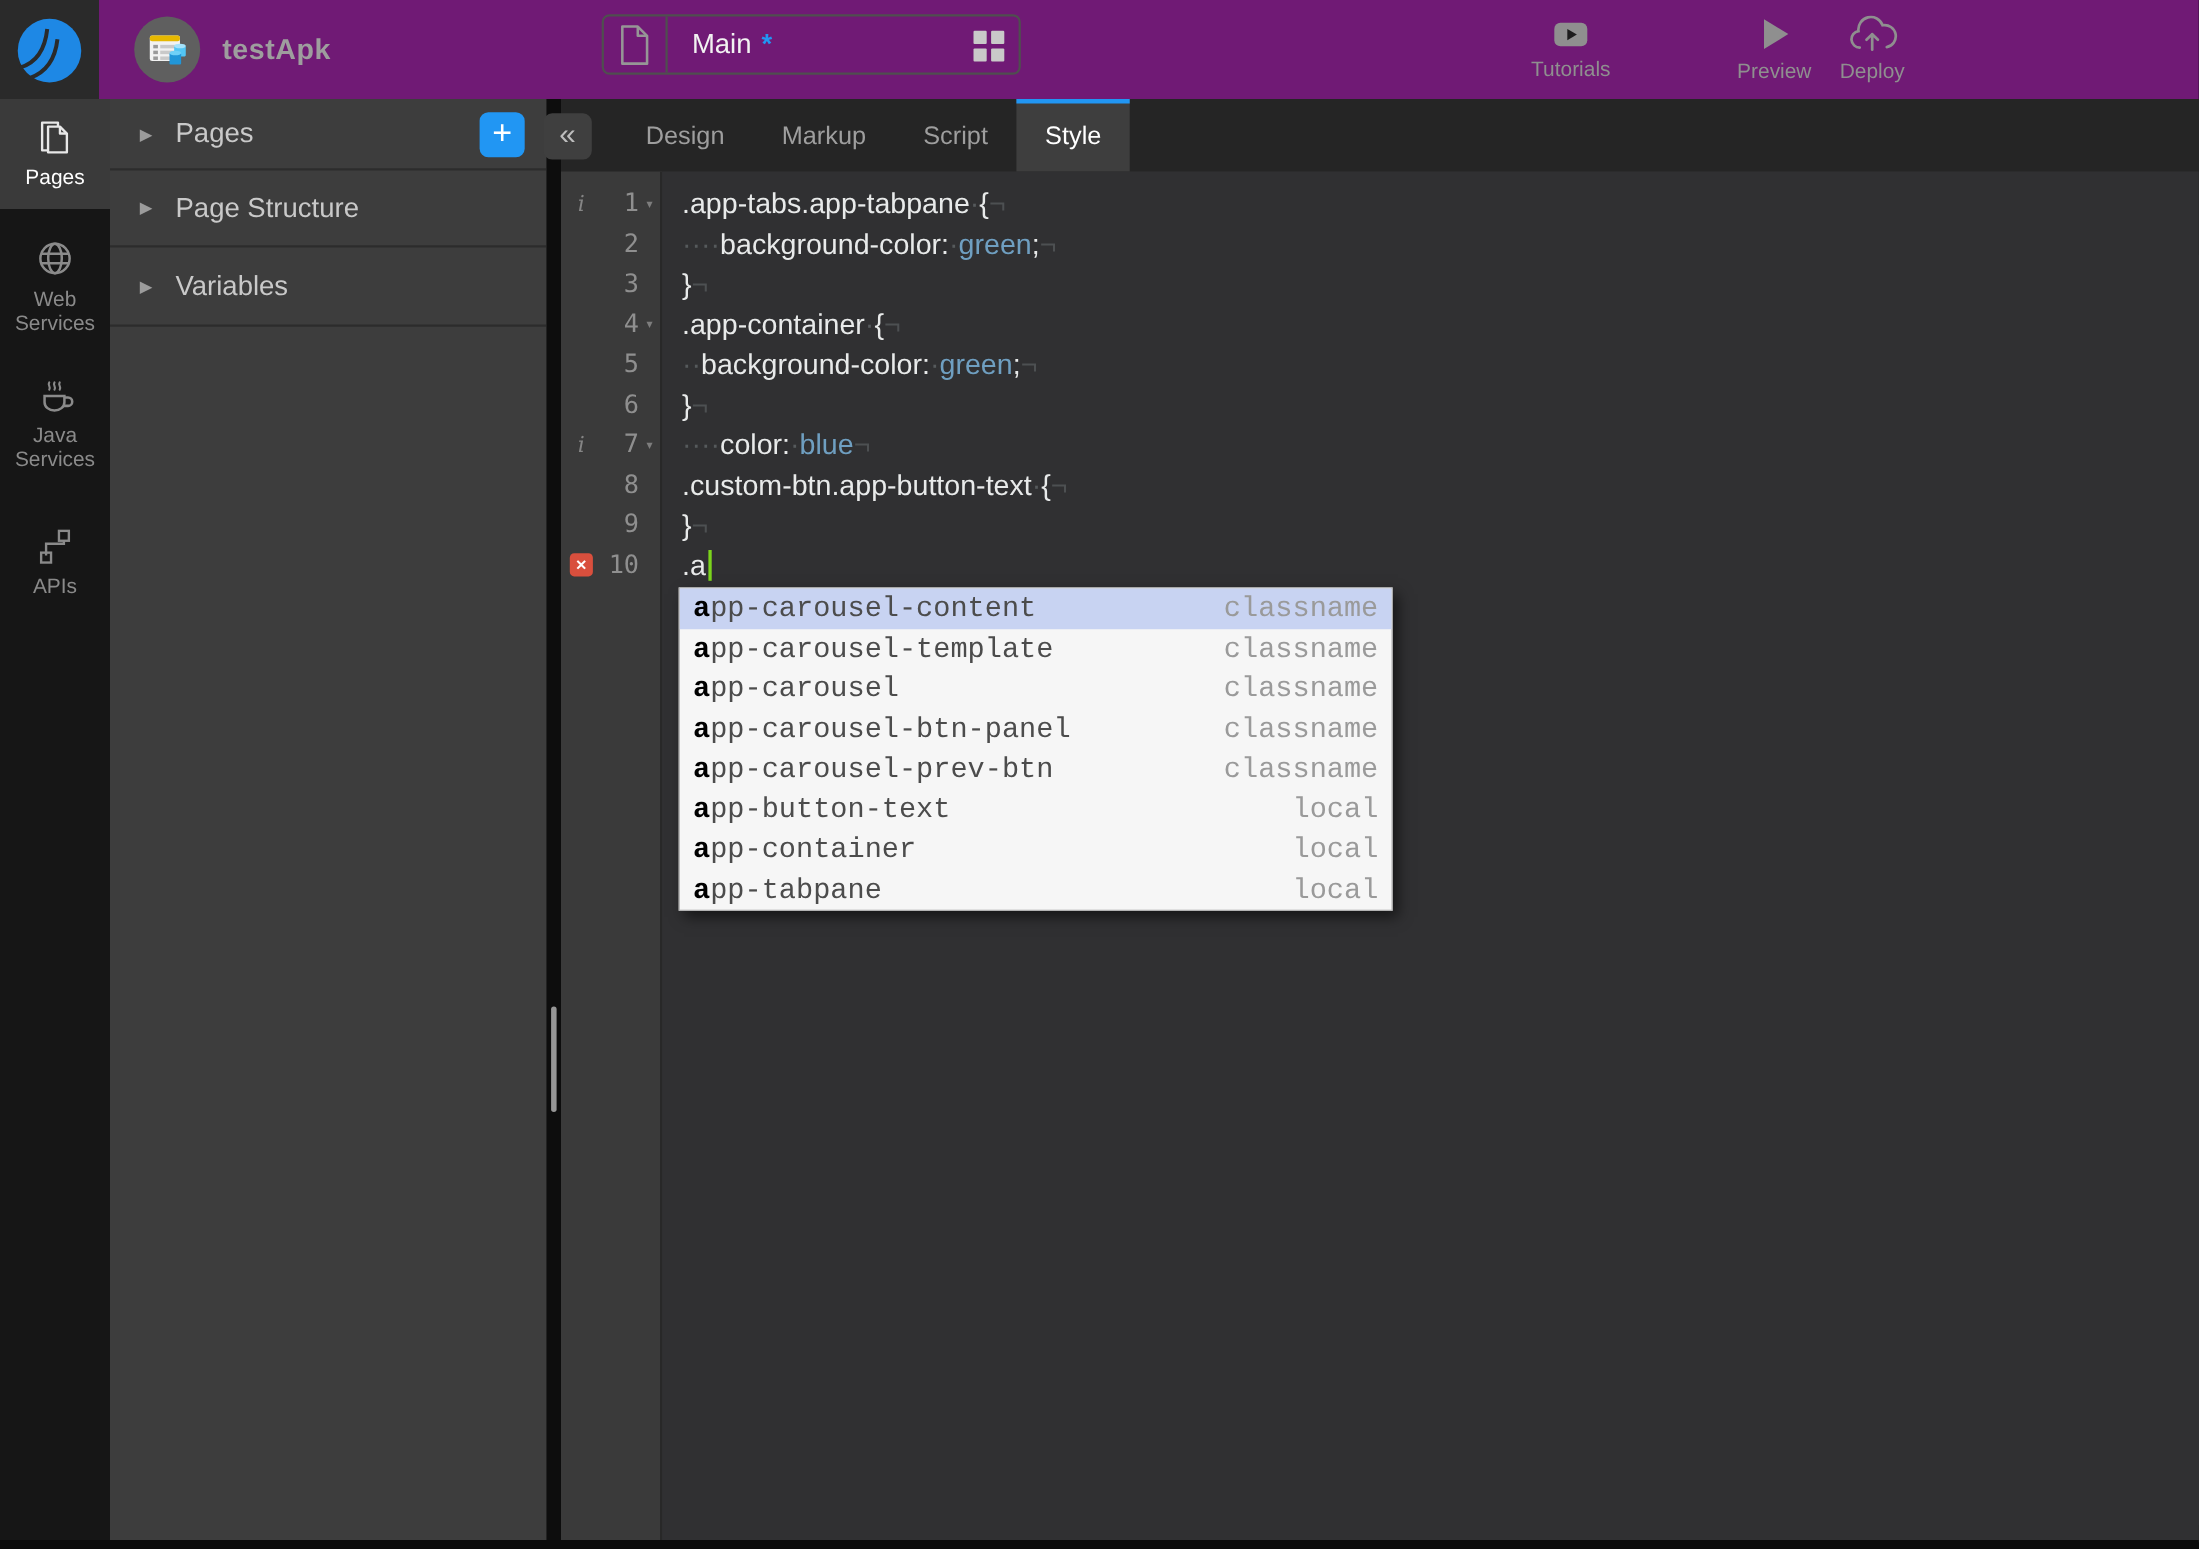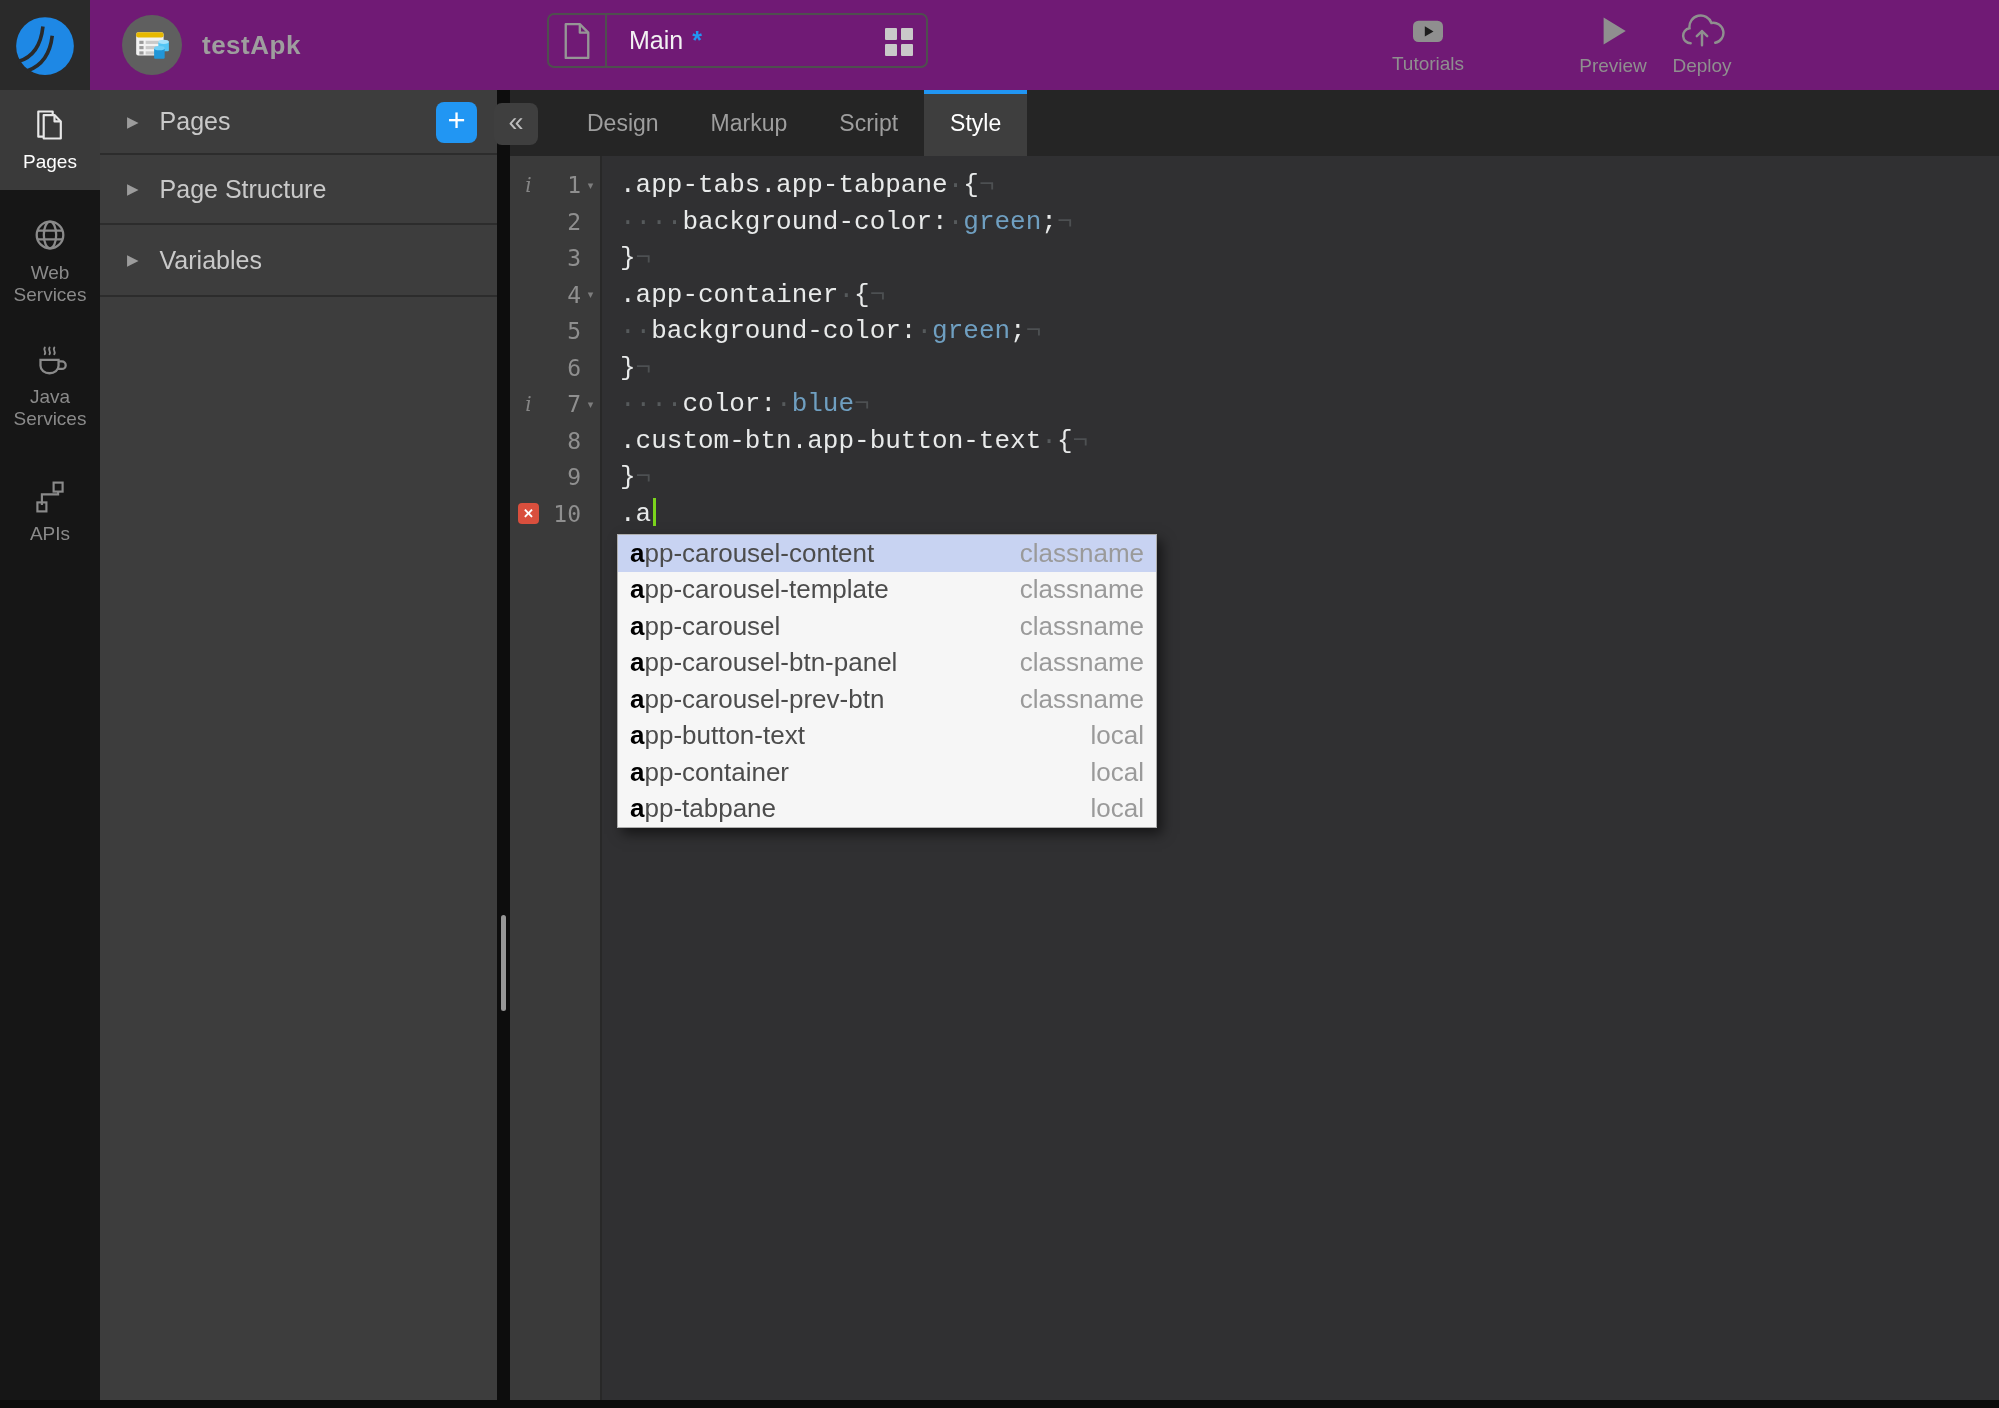--- a/index.html
+++ b/index.html
@@ -47,36 +47,36 @@
   
   .main { position:absolute; left:510px; top:90px; width:1489px; height:1312px; background:#303032; }
   .tabbar { position:relative; height:66px; background:#252525; display:flex; align-items:stretch; }
   .collapse-btn { position:absolute; left:-16px; top:13px; width:44px; height:42px; background:#3f3f3f; border-radius:8px; color:#bdbdbd; font-size:27px; display:flex; align-items:center; justify-content:center; padding-bottom:4px; cursor:pointer; }
   .tabs { display:flex; margin-left:51px; }
   .tab { padding:0 26px; line-height:66px; font-size:23px; color:#9e9e9e; cursor:pointer; }
   .tab.active { background:#3e3e3e; color:#ffffff; box-shadow:inset 0 4px 0 var(--accent); }
 
   .editor { position:absolute; left:0; top:66px; right:0; bottom:0; display:flex; }
   .gutter { width:92px; background:#3a3a3a; border-right:2px solid #282828; padding-top:11px; }
-  .codearea { flex:1; background:#303032; padding-top:11px; font-family:Liberation Mono, monospace; }
+  .codearea { flex:1; background:#303032; padding-top:11px; font-family:Liberation Sans, sans-serif; }
   .g-row { height:36.5px; display:flex; align-items:center; padding-left:5px; }
   .g-slot { width:27px; display:flex; align-items:center; justify-content:center; }
   .g-info { font-family:"DejaVu Serif", serif; font-style:italic; font-size:20px; color:#858585; }
   .g-err { width:21px; height:21px; background:var(--error); border-radius:4px; color:#fff; font-size:13px; font-weight:700; line-height:21px; text-align:center; font-family:"Liberation Sans",sans-serif; }
   .g-num { flex:1; text-align:right; font-family:"DejaVu Sans Mono", monospace; font-size:23px; color:#8f8f8f; }
   .g-fold { width:19px; text-align:center; font-size:11px; color:#7d7d7d; }
   .c-row { height:36.5px; line-height:36.5px; white-space:pre; padding-left:18px; font-size:26px; }
   .tok-p { color:#e8eaea; }
   .tok-v { color:var(--value); }
   .tok-w { color:#565a5c; }
   .tok-x { color:#4d5052; }
   .cur { display:inline-block; width:3px; height:28px; background:var(--cursor); vertical-align:-5px; margin-left:2px; }
 
   
-  .ac { position:absolute; left:617px; top:534px; width:540px; background:#f6f6f6; border:1px solid #adadad; box-shadow:5px 6px 12px rgba(0,0,0,.55); z-index:10; font-family:Liberation Sans, sans-serif; }
+  .ac { position:absolute; left:617px; top:534px; width:649px; background:#f6f6f6; border:1px solid #adadad; box-shadow:5px 6px 12px rgba(0,0,0,.55); z-index:10; font-family:Liberation Mono, monospace; }
   .ac-row { height:36.5px; display:flex; align-items:center; padding:0 12px; font-size:26px; cursor:pointer; }
   .ac-row.sel { background:var(--selrow); }
   .ac-name { color:#4c4c4c; }
   .ac-name b { color:#000; font-weight:700; }
   .ac-kind { margin-left:auto; color:#9a9a9a; }
 
   .bottomstrip { position:absolute; left:0; top:1400px; width:1999px; height:8px; background:#0b0b0b; }
 
   svg { display:block; }
 </style>

